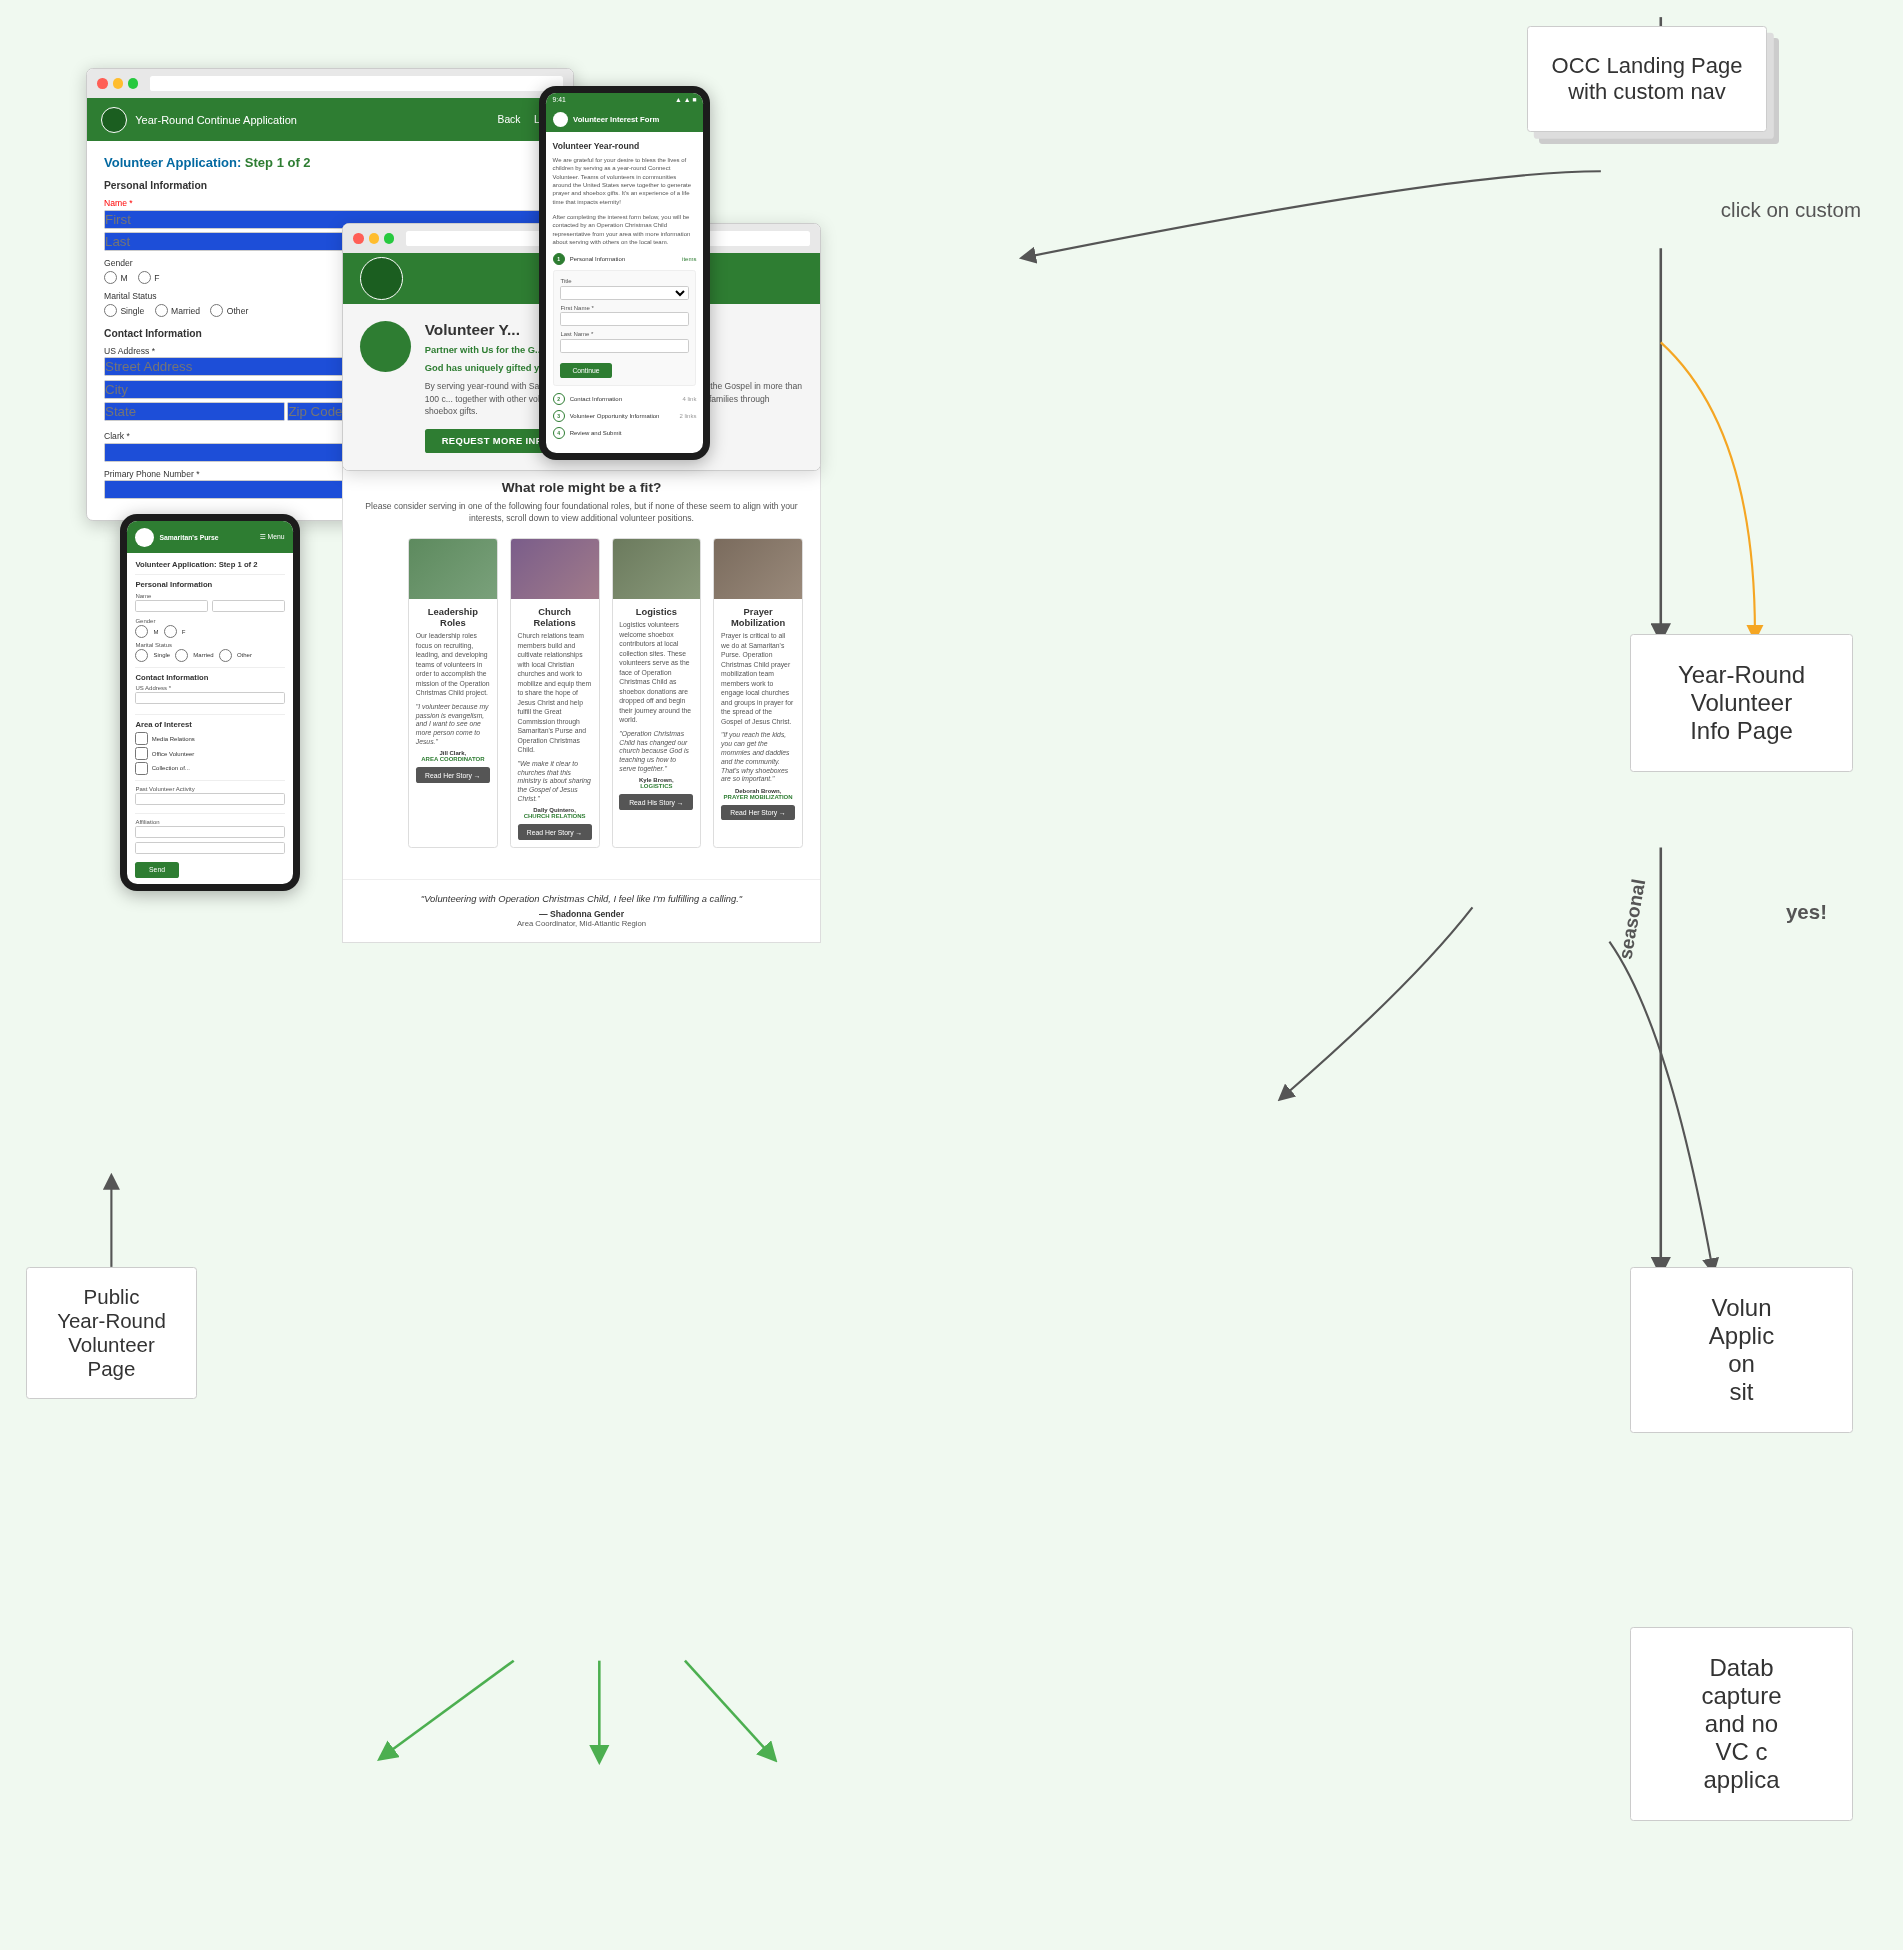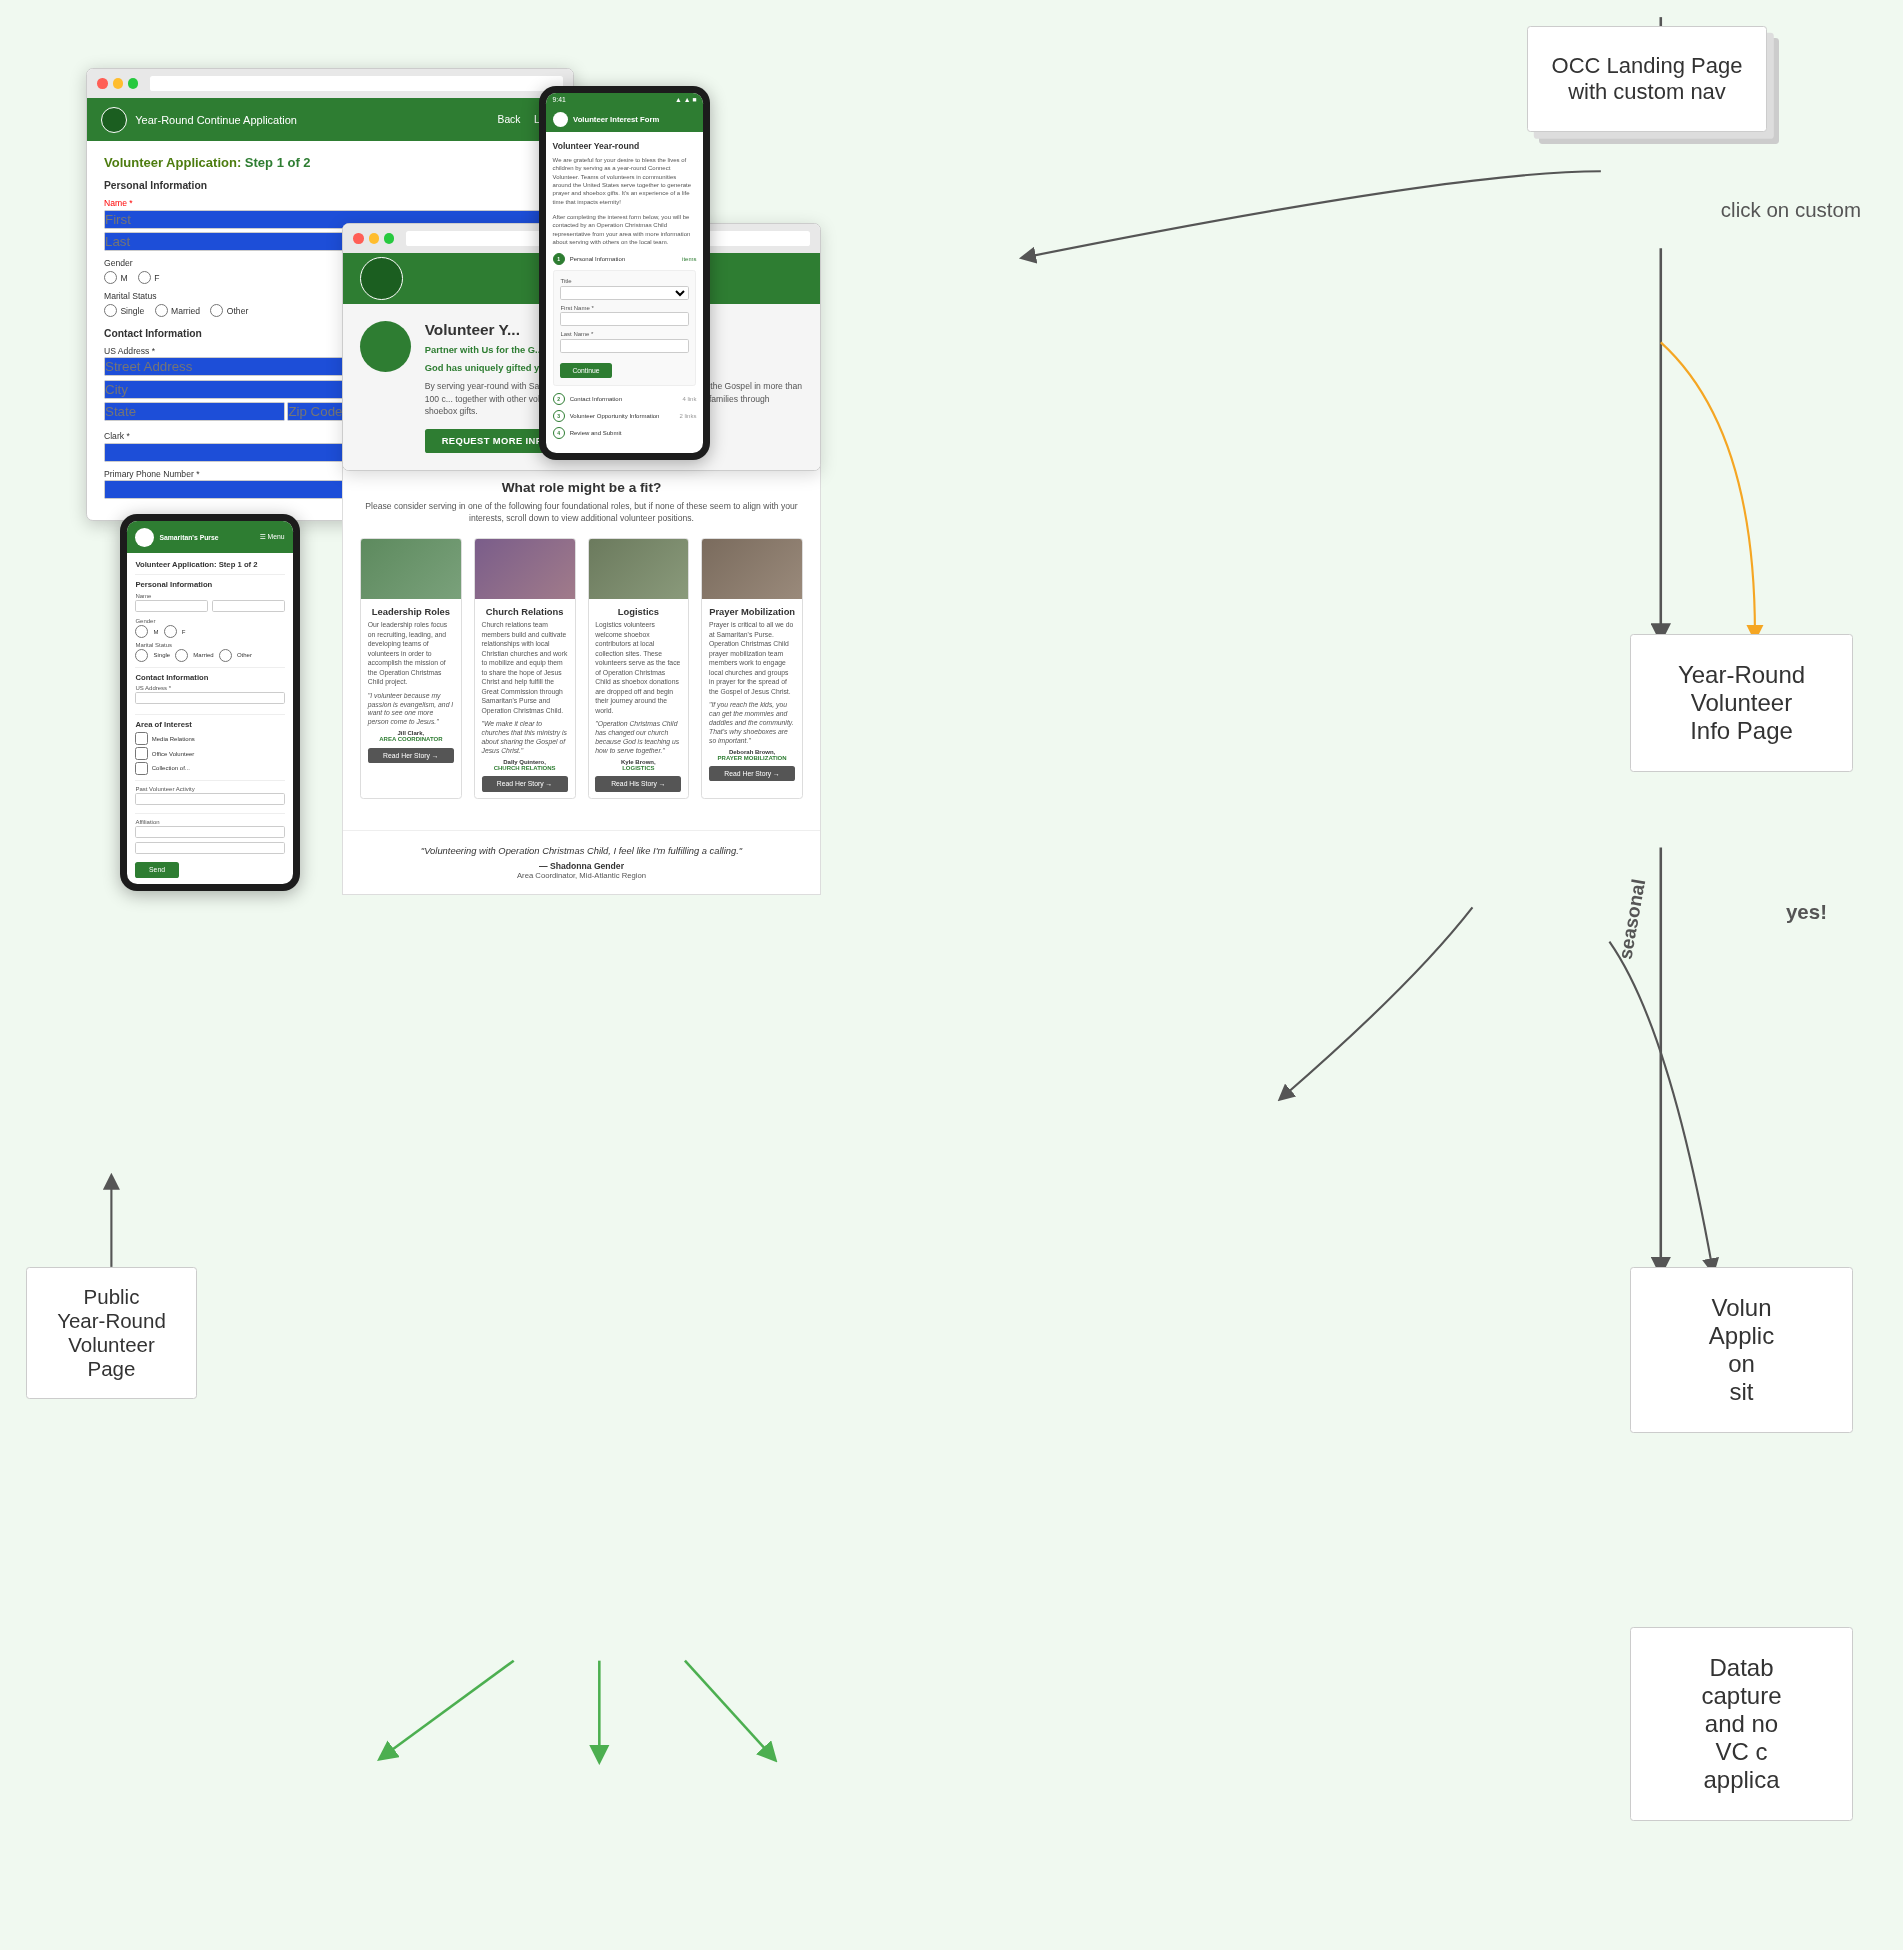--- a/index.html
+++ b/index.html
@@ -156,21 +156,21 @@
     .logo-circle {
       width: 26px;
       height: 26px;
       border-radius: 50%;
       background: #1b5e20;
       border: 1.7px solid white;
     }
     .app-header-nav { font-size: 10.3px; display: flex; gap: 13.7px; }
     .app-body { padding: 13.7px 17px; font-size: 9.4px; color: #333; overflow: hidden; max-height: 497px; }
     .app-title { font-size: 13px; font-weight: 700; margin-bottom: 5.1px; }
-    .app-title span { color: #4d7c0f; }
+    .app-title span { color: #0369a1; }
     .app-subtitle { font-size: 8.6px; color: #555; margin-bottom: 12px; line-height: 1.4; }
     .section-header { font-size: 10.3px; font-weight: 700; margin-bottom: 6.8px; margin-top: 10.3px; }
     .form-row { margin-bottom: 6.8px; }
     .form-label { font-size: 8.6px; color: #333; margin-bottom: 1.7px; }
     .form-label span { color: red; }
     .form-input {
       width: 100%;
       height: 19px;
       border: 0.9px solid #ccc;
       border-radius: 1.7px;
@@ -322,21 +322,21 @@
       left: 342px;
       width: 479px;
       background: white;
       border: 0.9px solid #ddd;
       z-index: 24;
       overflow: hidden;
     }
     .role-section { padding: 17px; }
     .role-title { font-size: 13.7px; font-weight: 700; text-align: center; color: #333; margin-bottom: 5.1px; }
     .role-subtitle { font-size: 8.6px; color: #555; text-align: center; margin-bottom: 13.7px; line-height: 1.4; }
-    .roles-grid { display: grid; grid-template-columns: repeat(4, 1fr); gap: 12px; margin-bottom: 13.7px; }
+    .roles-grid { display: grid; grid-template-columns: repeat(4, 1fr); gap: 12px; margin-bottom: 13.7px; margin-left: 48px; }
     .role-card { border: 0.9px solid #ddd; border-radius: 3.4px; overflow: hidden; }
     .role-img { width: 100%; height: 60px; background: #888; }
     .role-img.leadership { background: linear-gradient(135deg, #5d8a5e, #7aa17b); }
     .role-img.church { background: linear-gradient(135deg, #7a5d8a, #a17b8a); }
     .role-img.logistics { background: linear-gradient(135deg, #6b7a5d, #8a9a7b); }
     .role-img.prayer { background: linear-gradient(135deg, #7a6b5d, #9a8a7b); }
     .role-card-body { padding: 6.8px; }
     .role-card-title { font-size: 9.4px; font-weight: 700; color: #333; margin-bottom: 3.4px; text-align: center; }
     .role-card-desc { font-size: 6.8px; color: #555; line-height: 1.4; margin-bottom: 5.1px; }
     .role-card-quote { font-size: 6.8px; color: #555; font-style: italic; margin-bottom: 3.4px; line-height: 1.3; }

